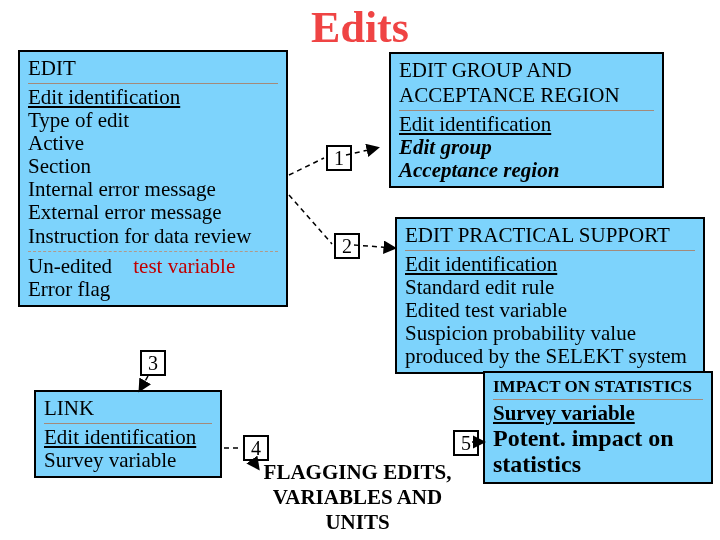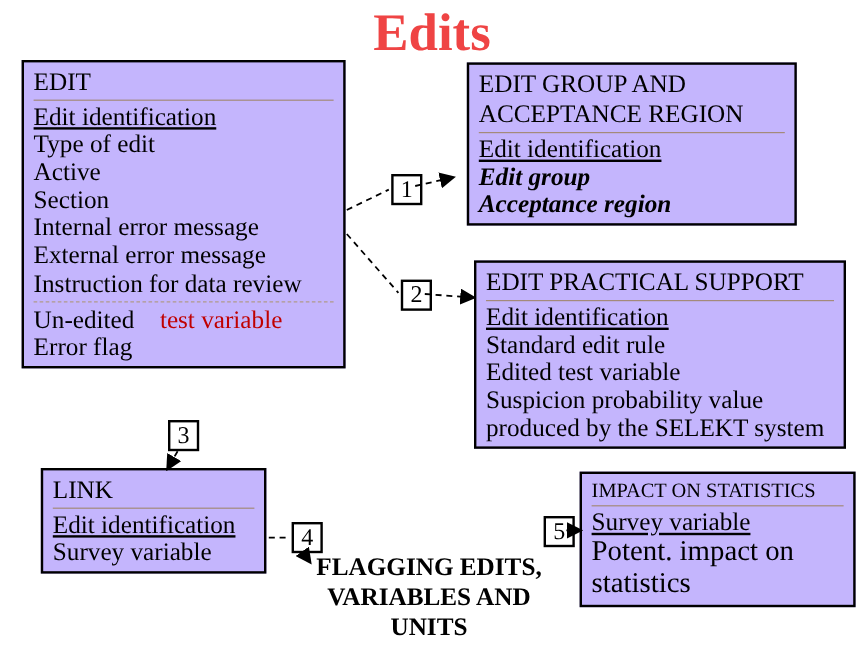--- a/index.html
+++ b/index.html
@@ -19,21 +19,21 @@
     left: 0;
     width: 720px;
     text-align: center;
     font-size: 44px;
     font-weight: bold;
     color: #ef4444;
   }
   .box {
     position: absolute;
     border: 2px solid #000;
-    background: #c4b5fd;
+    background: #7dd3fc;
     padding: 4px 8px;
   }
   .box-header {
     font-size: 21px;
     color: #000;
     border-bottom: 1.5px solid #a48a7a;
     padding-bottom: 2px;
     margin-bottom: 2px;
   }
   .sep {
@@ -100,21 +100,21 @@
   <div class="line">Edited test variable</div>
   <div class="line">Suspicion probability value produced by the SELEKT system</div>
 </div>
 
 <div class="box" style="left:34px; top:390px; width:188px;">
   <div class="box-header">LINK</div>
   <div class="line u">Edit identification</div>
   <div class="line">Survey variable</div>
 </div>
 
-<div class="box" style="left:483px; top:393px; width:230px;">
+<div class="box" style="left:483px; top:371px; width:230px;font-weight:bold;">
   <div class="box-header" style="font-size:17px;">IMPACT ON STATISTICS</div>
   <div class="line u">Survey variable</div>
   <div class="line" style="font-size:24px;">Potent. impact on statistics</div>
 </div>
 
 <div class="num" style="left:326px; top:145px;">1</div>
 <div class="num" style="left:334px; top:233px;">2</div>
 <div class="num" style="left:140px; top:350px;">3</div>
 <div class="num" style="left:243px; top:435px;">4</div>
 <div class="num" style="left:453px; top:430px;">5</div>

